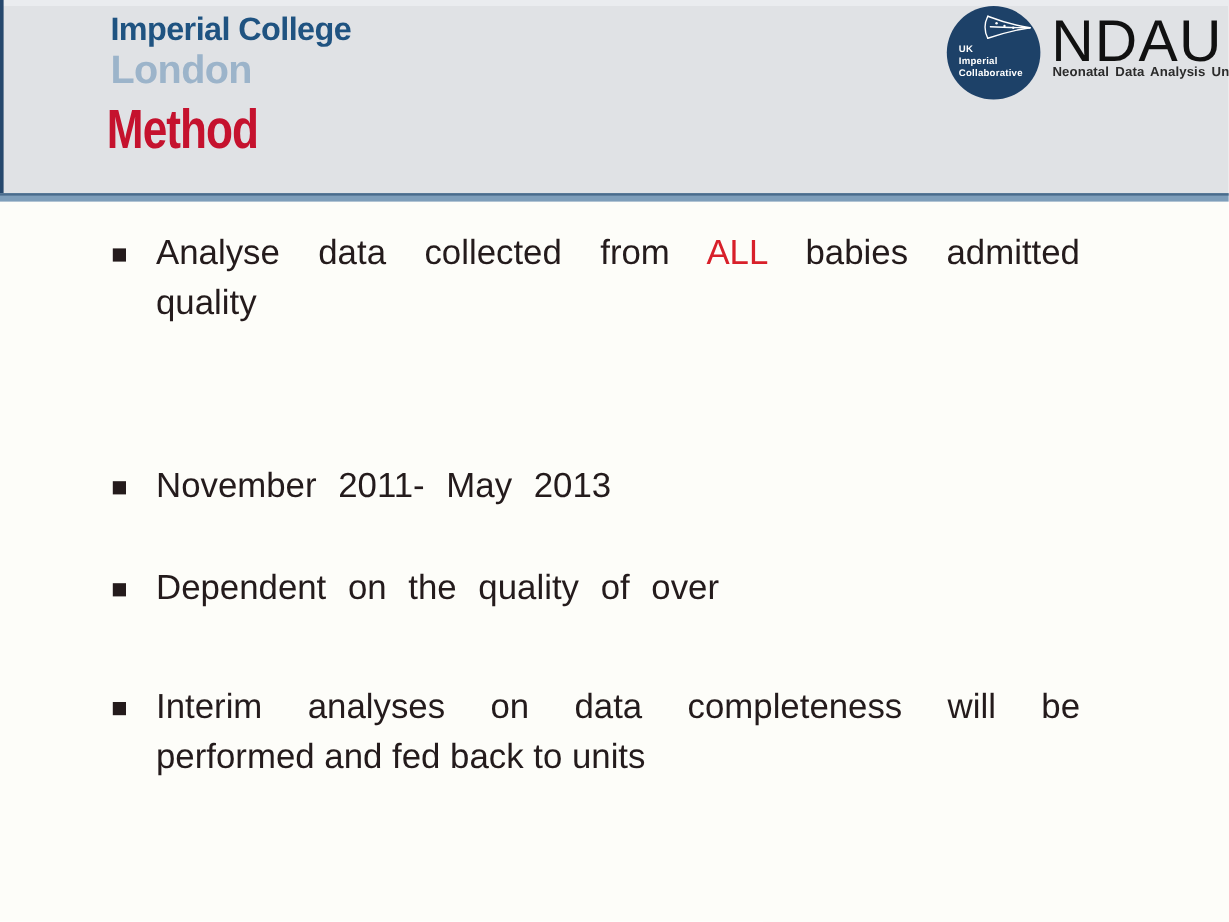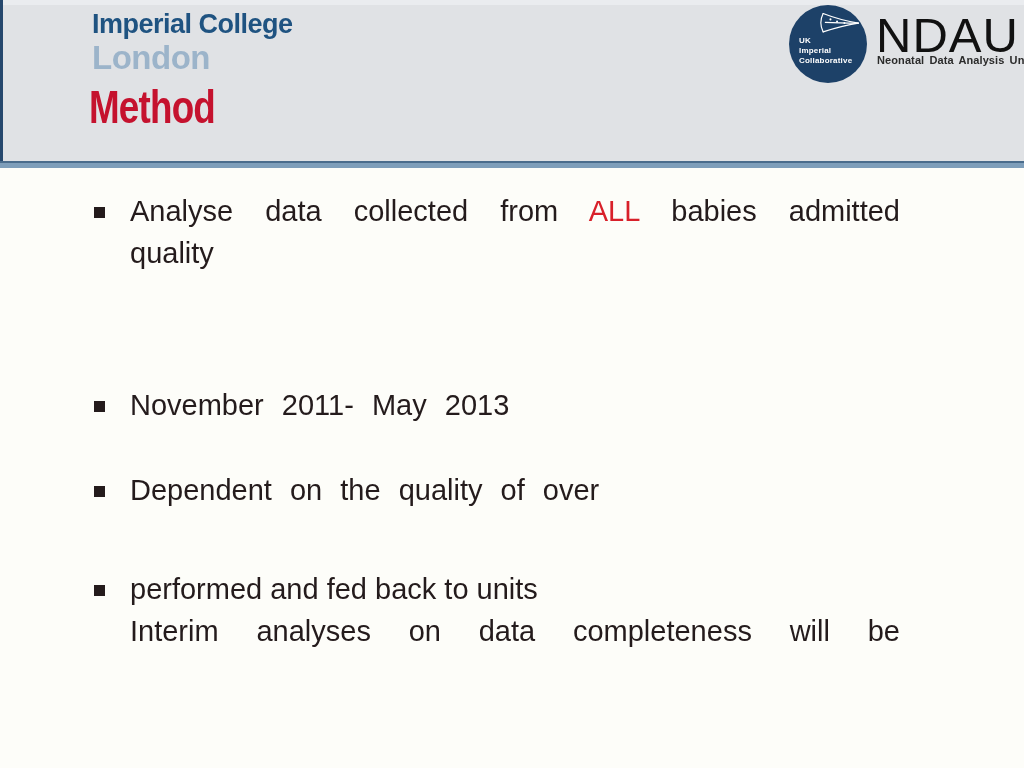--- a/index.html
+++ b/index.html
@@ -144,17 +144,17 @@
 
   <div class="bullet b2">
     <span class="line wide">November 2011- May 2013</span>
   </div>
 
   <div class="bullet b3">
     <span class="line wide">Dependent on the quality of over</span>
   </div>
 
   <div class="bullet b4">
+    <span class="line just">Interim analyses on data completeness will be</span>
     <span class="line">performed and fed back to units</span>
-    <span class="line just">Interim analyses on data completeness will be</span>
   </div>
 
 </div>
 
 </body></html>

